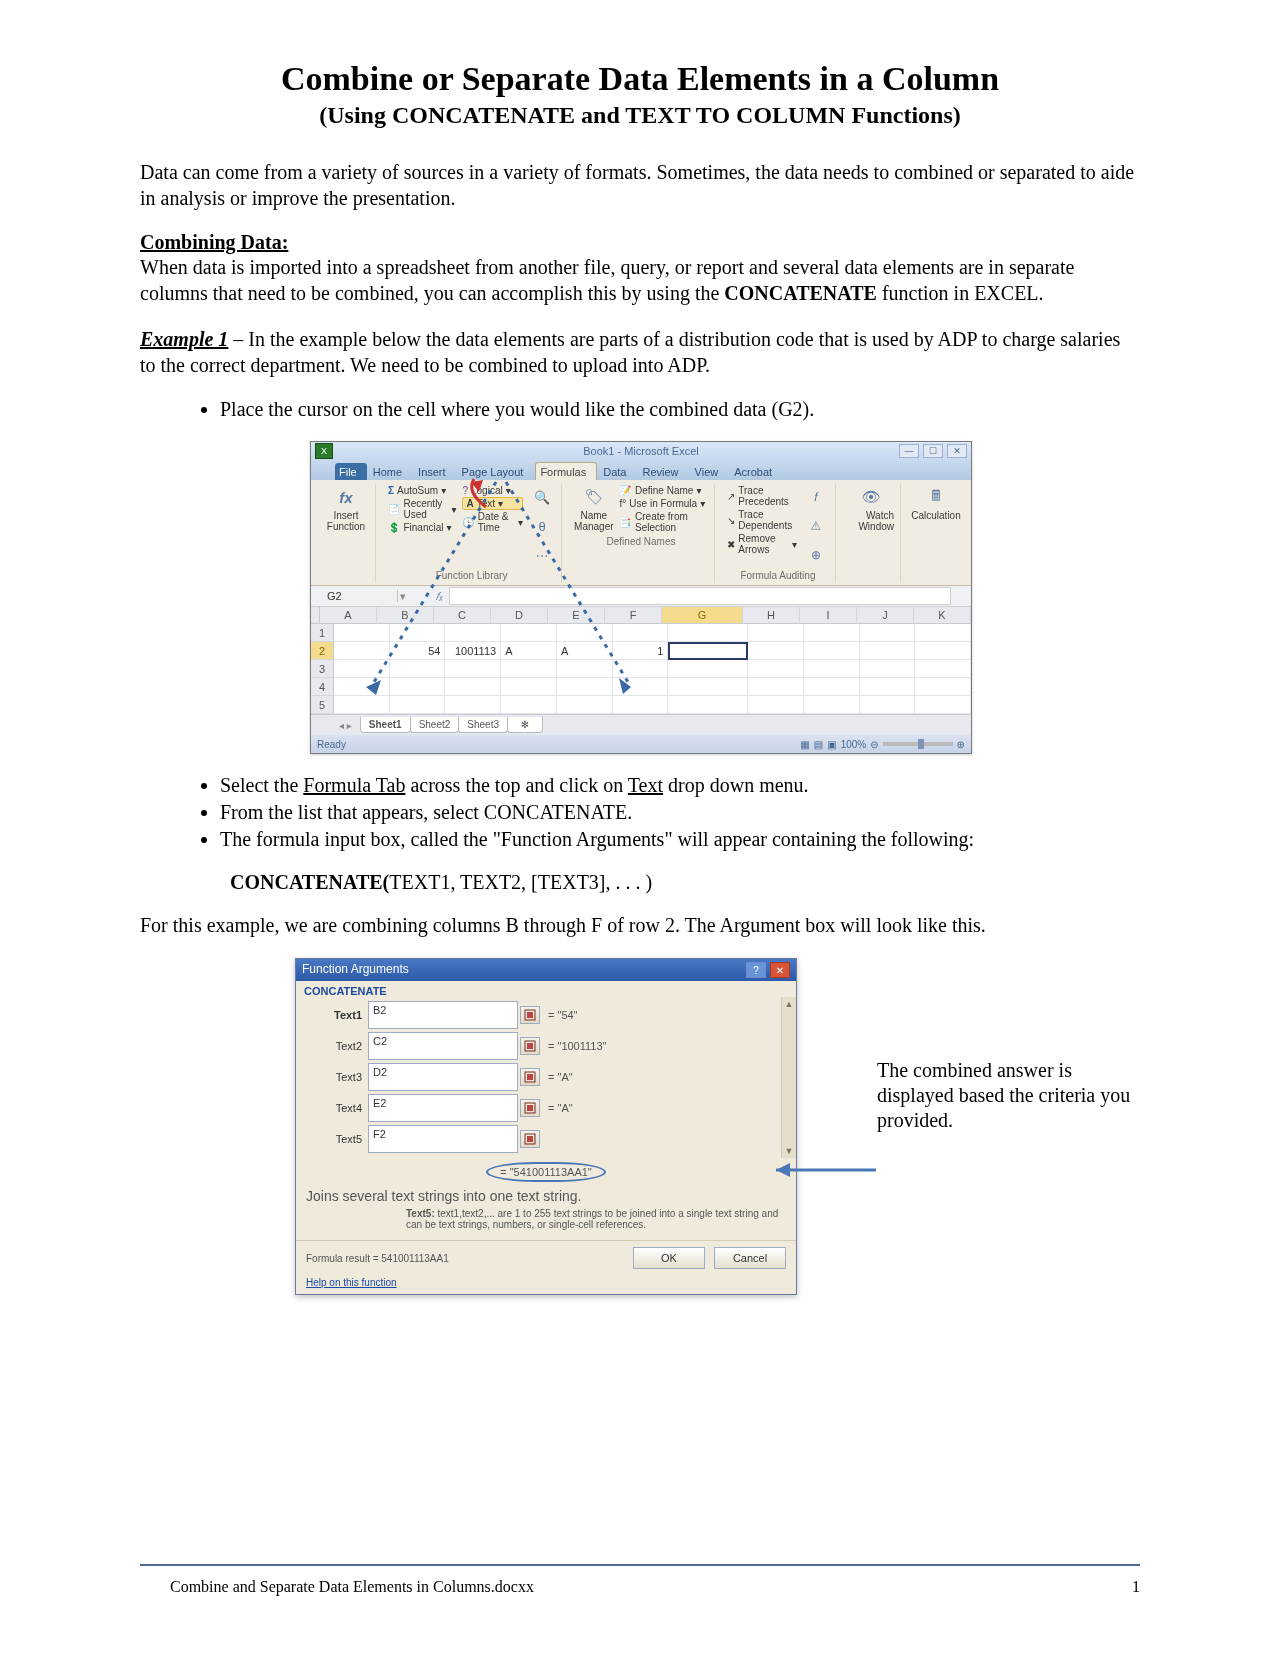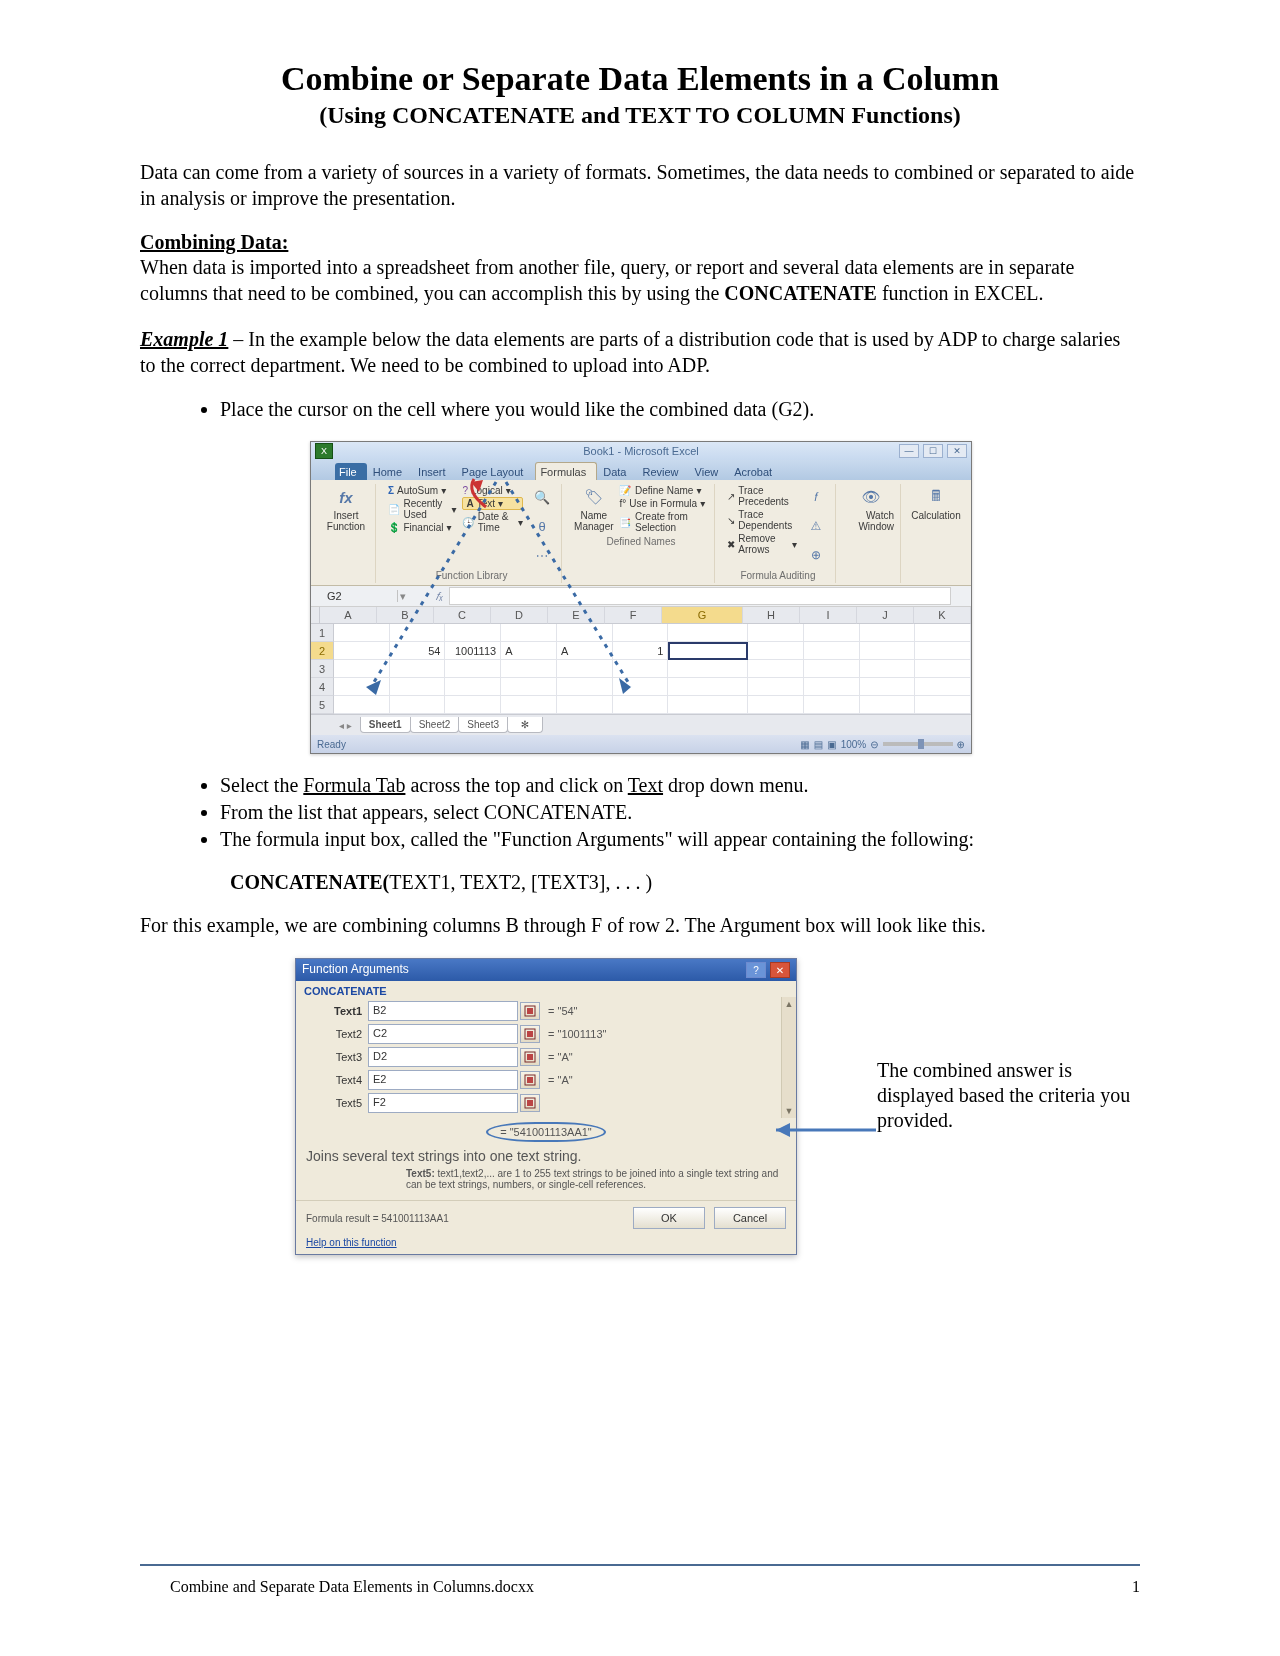--- a/index.html
+++ b/index.html
@@ -338,21 +338,21 @@
   }
   .fn-row {
     display: flex;
     align-items: center;
     margin-bottom: 3px;
   }
   .fn-label { width: 56px; text-align: right; padding-right: 6px; }
   .fn-label.bold { font-weight: bold; }
   .fn-input {
     width: 150px;
-    height: 20px;
+    height: 28px;
     background: #fff;
     border: 1px solid #9dabc3;
     padding: 0 4px;
     font-size: 11px;
     line-height: 16px;
     box-sizing: border-box;
   }
   .fn-ref-btn {
     width: 18px;
     height: 16px;

